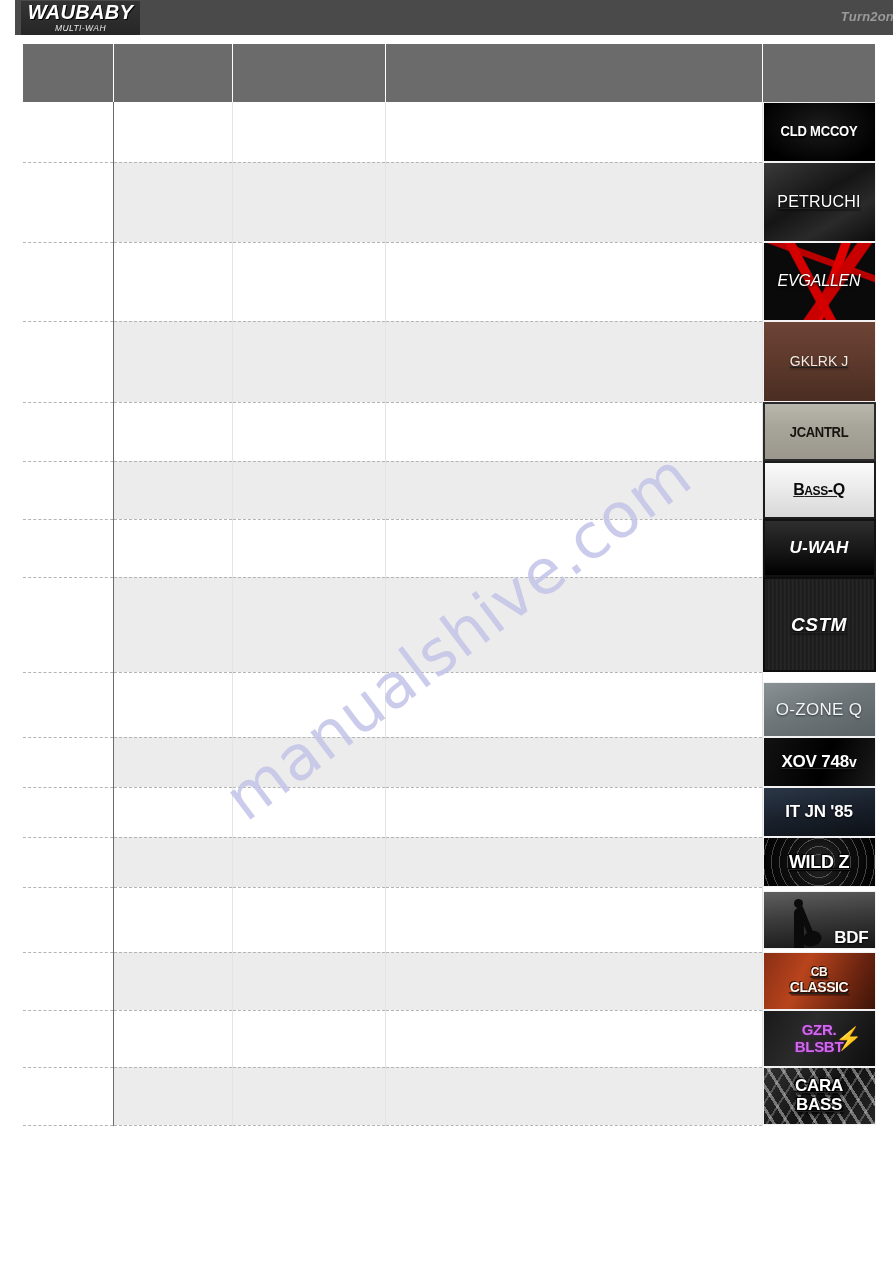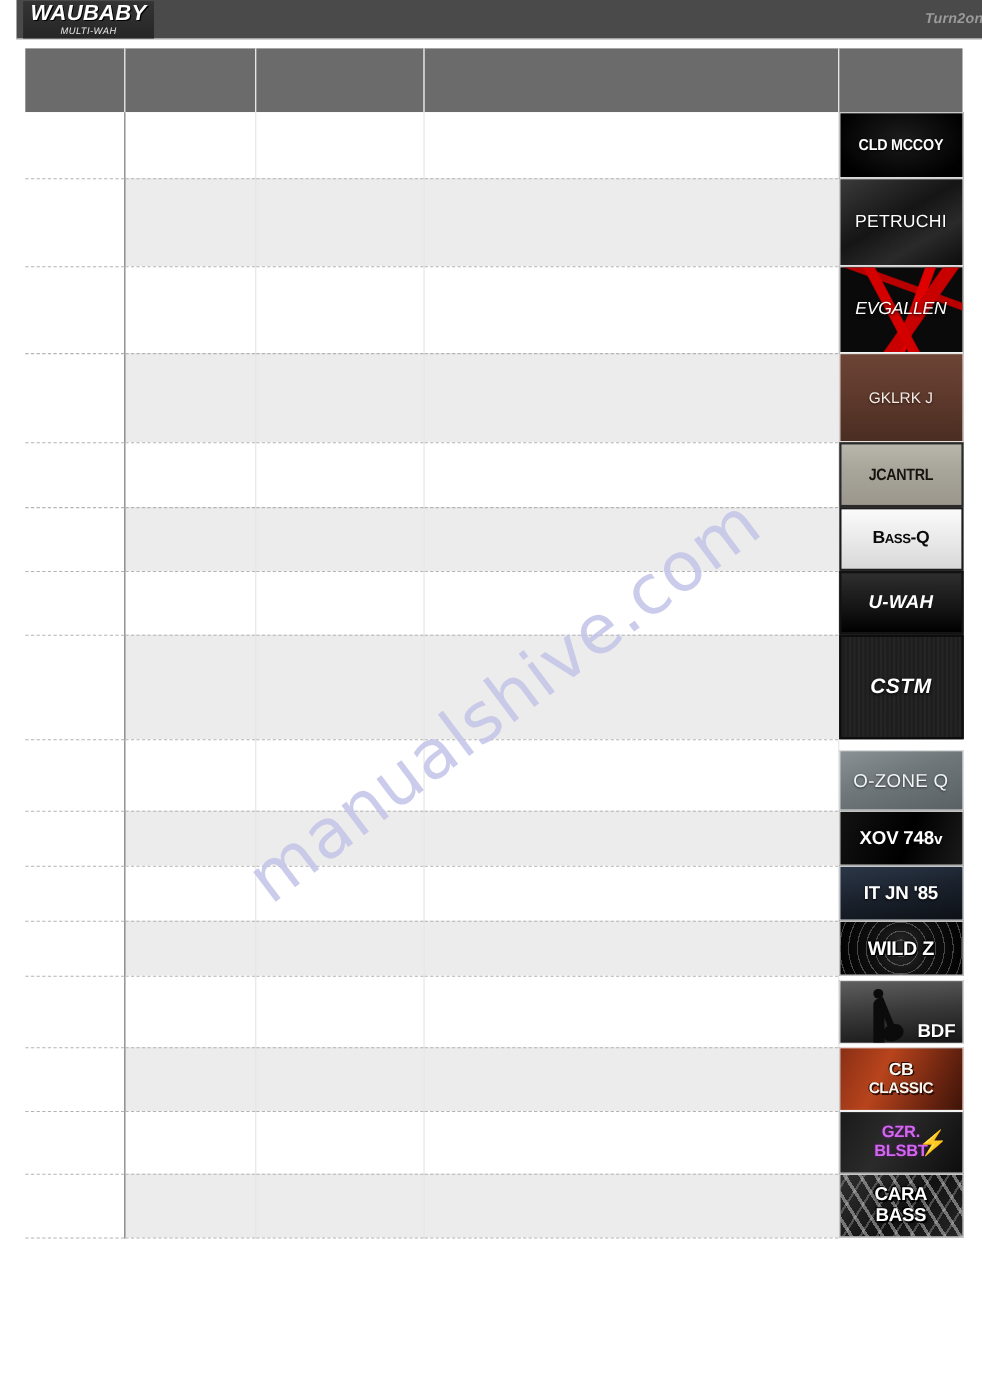--- a/index.html
+++ b/index.html
@@ -120,21 +120,21 @@
 
   tbody td {
     border-right: 1px solid #e4e4e4;
     border-bottom: 1px dashed #b4b4b4;
     padding: 0;
     vertical-align: middle;
     font-size: 11px;
     color: #222;
   }
   tbody tr.odd td { background: #ffffff; }
-  tbody tr.even td { background: #ececec; }
+  tbody tr.even td { background: #ececec; text-decoration: underline; }
 
   tbody td.col-num {
     border-right: 1px solid #6b6b6b;
     background: #ffffff !important;
     border-bottom: 1px dashed #b4b4b4;
   }
   tbody td.col-thumb {
     border-right: none;
     border-bottom: none;
     padding: 0;
@@ -240,21 +240,21 @@
   }
   .t-bdf .guitar::after {
     content: ""; position: absolute; left: -7px; top: 26px;
     width: 19px; height: 15px; border-radius: 50% 50% 45% 45%; background: #0b0b0b;
   }
 
   .t-cbclassic { background: linear-gradient(115deg, #8a2f15 0%, #b8441c 35%, #6b2410 75%, #3d1408 100%); }
   .t-cbclassic .lbl { font-weight: bold; font-size: 14px; color: #fdf6ee;
                       letter-spacing: -0.4px; line-height: 1.12;
                       text-shadow: 1.4px 1.4px 0 #2a0d04, -0.8px -0.8px 0 #2a0d04; }
-  .t-cbclassic .lbl .r1 { font-size: 16px; display: block; }
+  .t-cbclassic .lbl .r1 { font-size: 12px; display: block; }
 
   .t-gzr { background: linear-gradient(120deg, #1a1a1a 0%, #2b2b2b 40%, #0d0d0d 100%); position: relative; }
   .t-gzr .lbl { font-weight: bold; font-size: 15px; color: #d267f0; letter-spacing: -0.3px;
                 line-height: 1.12; text-shadow: 0 0 3px #5b1b6d; }
   .t-gzr .bolt {
     position: absolute; right: 12px; top: 50%; transform: translateY(-50%);
     z-index: 4; color: #dcdcdc; font-size: 22px; line-height: 1;
   }
 
   .t-carabass { background: linear-gradient(135deg, #2f2f2f 0%, #121212 55%, #262626 100%); }

